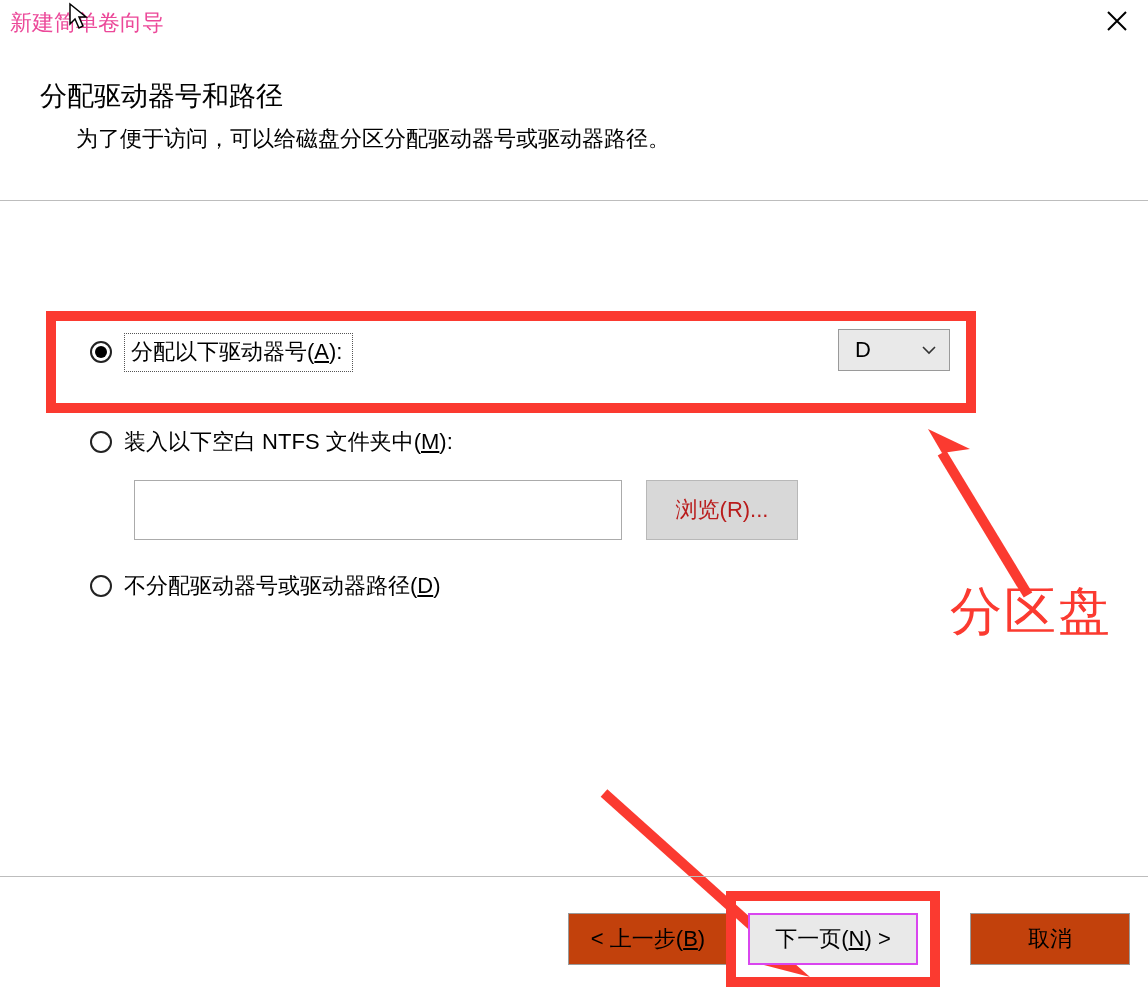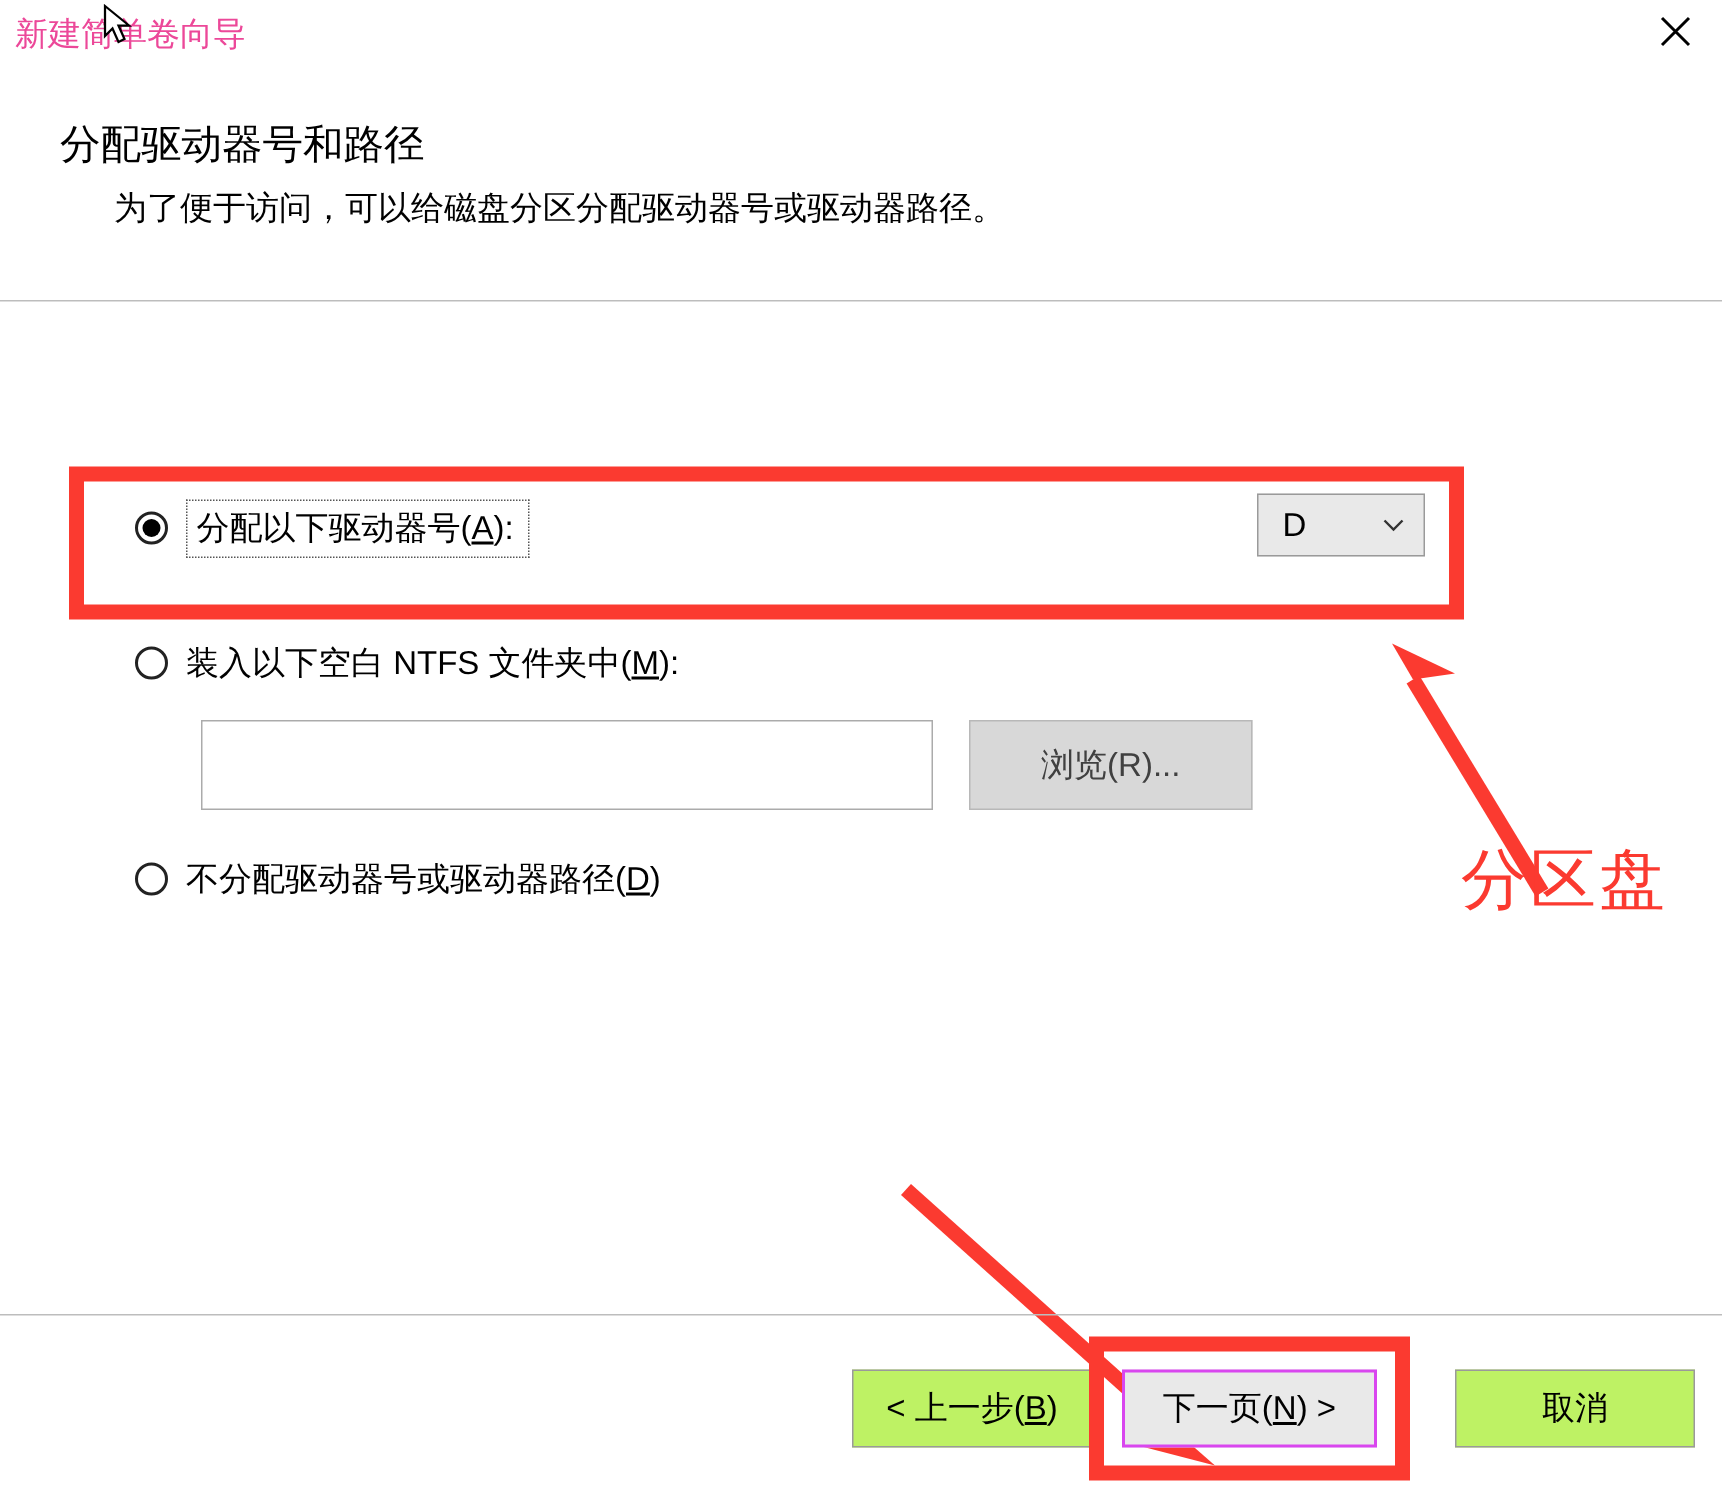--- a/index.html
+++ b/index.html
@@ -146,33 +146,33 @@
   }
   .path-input {
     width: 488px;
     height: 60px;
     border: 1px solid #ababab;
     background: #fff;
     font-size: 20px;
     padding: 0 10px;
   }
   .browse-btn {
-    width: 189px;
+    width: 152px;
     height: 60px;
     border: 1px solid #b8b8b8;
     background: #d8d8d8;
     font-size: 22px;
-    color: #404040;
+    color: #b91c1c;
     cursor: default;
   }
   .annot-text {
     position: absolute;
     right: 36px;
-    top: 356px;
-    font-size: 44px;
+    top: 376px;
+    font-size: 52px;
     color: #fb3a30;
     font-weight: 400;
     letter-spacing: 2px;
   }
   .arrow1 {
     position: absolute;
     right: 110px;
     top: 224px;
     pointer-events: none;
   }
@@ -191,21 +191,21 @@
     height: 124px;
     display: flex;
     align-items: center;
     justify-content: flex-end;
     padding-right: 18px;
     gap: 0;
   }
   .footer-btn {
     height: 52px;
     min-width: 160px;
-    background: #bef264;
+    background: #c2410c;
     border: 1px solid #9a9a9a;
     font-size: 22px;
     color: #000;
     cursor: pointer;
     padding: 0 18px;
   }
   .footer-btn .ul { text-decoration: underline; }
   .footer-spacer { width: 30px; }
   .next-wrap {
     position: relative;

